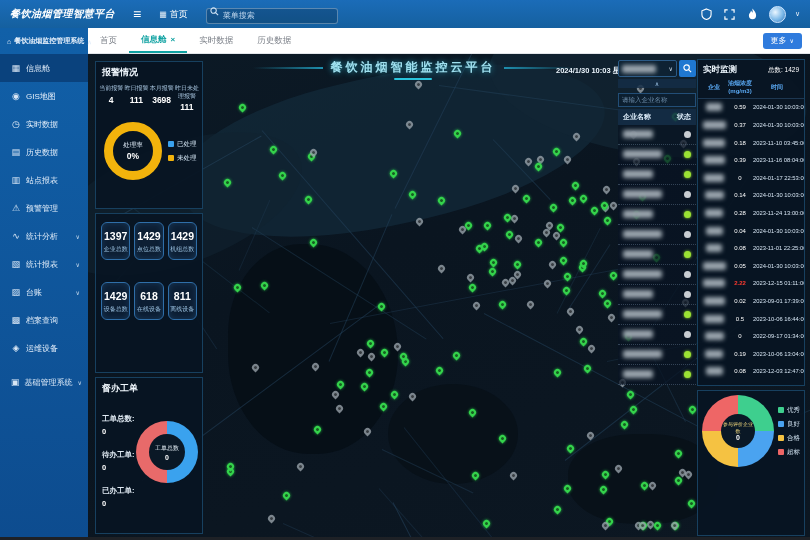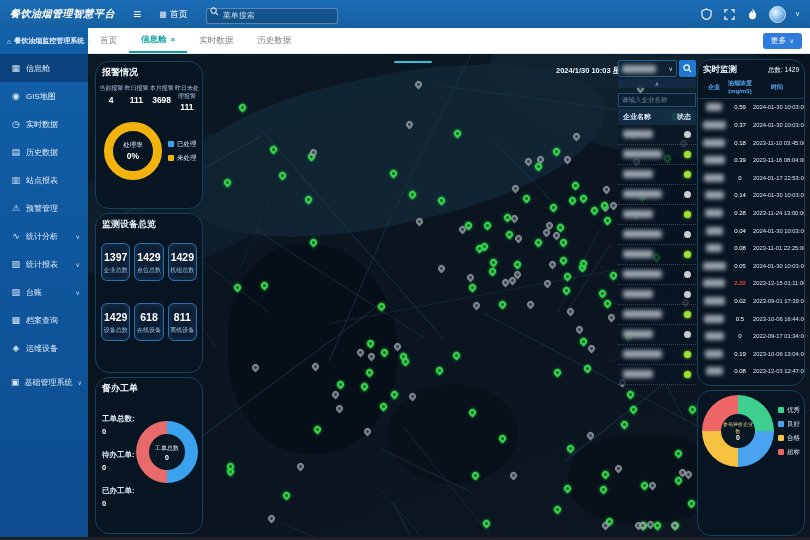--- a/index.html
+++ b/index.html
@@ -58,21 +58,21 @@
 
 .big-title{position:absolute;left:150px;top:5px;width:350px;display:flex;flex-direction:column;align-items:center;z-index:3;}
 .bt-row{display:flex;align-items:center;gap:8px;width:100%;justify-content:center;}
 .bt-line{height:2px;flex:1;max-width:70px;}
 .bt-line.l{background:linear-gradient(90deg,transparent,#1e8fae);}
 .bt-line.r{background:linear-gradient(270deg,transparent,#1e8fae);}
 .bt-text{font-size:12px;font-weight:bold;color:#9fe0ef;letter-spacing:3px;text-shadow:0 0 6px rgba(41,196,224,.7);white-space:nowrap;}
 .bt-under{width:38px;height:2px;background:#29c4dc;margin-top:2px;border-radius:1px;}
 .dt-text{position:absolute;left:468px;top:12px;font-size:7.5px;color:#eaf3fb;z-index:3;white-space:nowrap;font-weight:bold;}
 
-.panel{position:absolute;background:rgba(8,20,34,.93);border:1px solid #17405f;border-radius:14px;z-index:5;color:#e8f1f8;}
+.panel{position:absolute;background:rgba(8,20,34,.93);border:1px solid #17405f;border-radius:0;z-index:5;color:#e8f1f8;}
 .ptitle{font-size:9px;font-weight:bold;padding:4px 6px;color:#eef5fb;}
 
 
 #alarm{left:7px;top:7px;width:108px;height:148px;}
 .a-stats{display:grid;grid-template-columns:repeat(4,1fr);gap:1px;padding:2px 3px;}
 .a-stat{text-align:center;}
 .a-lab{font-size:6px;color:#a9c6e0;line-height:1.25;}
 .a-val{font-size:8.5px;font-weight:bold;color:#fff;margin-top:2px;}
 .a-donut-row{display:flex;align-items:center;padding:8px 4px 0 8px;gap:6px;}
 .a-donut{width:58px;height:58px;border-radius:50%;border:9px solid #f2b30c;display:flex;flex-direction:column;align-items:center;justify-content:center;}
@@ -454,20 +454,25 @@
           <span class="pin green" style="left: 566.03px; top: 468px;"></span>
           <span class="pin green" style="left: 396.497px; top: 167.641px;"></span>
           <span class="pin green" style="left: 539.279px; top: 336.791px;"></span>
           <span class="pin green" style="left: 462.439px; top: 150.013px;"></span>
           <span class="pin green" style="left: 191.09px; top: 117.524px;"></span>
           <span class="pin gray" style="left: 457.671px; top: 167.728px;"></span>
         </div>
     </div>
 
     <div class="big-title">
+      <div class="bt-row">
+        <div class="bt-line l"></div>
+        <div class="bt-text">餐饮油烟智能监控云平台</div>
+        <div class="bt-line r"></div>
+      </div>
       <div class="bt-under"></div>
     </div>
     <div class="dt-text">2024/1/30 10:03 星期二</div>
 
     <div class="panel" id="alarm">
       <div class="ptitle">报警情况</div>
       <div class="a-stats">
           <div class="a-stat">
             <div class="a-lab">当前报警</div>
             <div class="a-val">4</div>
@@ -497,21 +502,20 @@
             </div>
             <div class="leg-item">
               <span class="leg-sq" style="background: rgb(242, 179, 12);"></span>
               <span>未处理</span>
             </div>
           </div>
       </div>
     </div>
 
     <div class="panel" id="device">
-      <div class="ptitle">监测设备总览</div>
       <div class="chips">
           <div class="chip">
             <div class="cv">1397</div>
             <div class="cl">企业总数</div>
           </div>
           <div class="chip">
             <div class="cv">1429</div>
             <div class="cl">点位总数</div>
           </div>
           <div class="chip">

